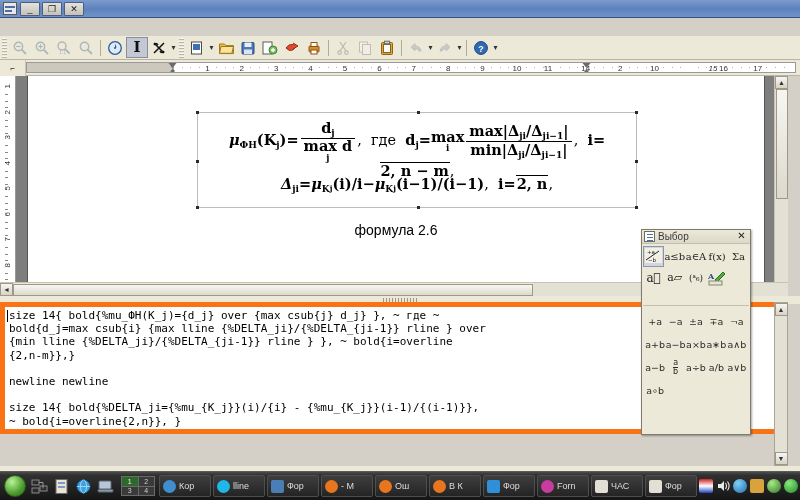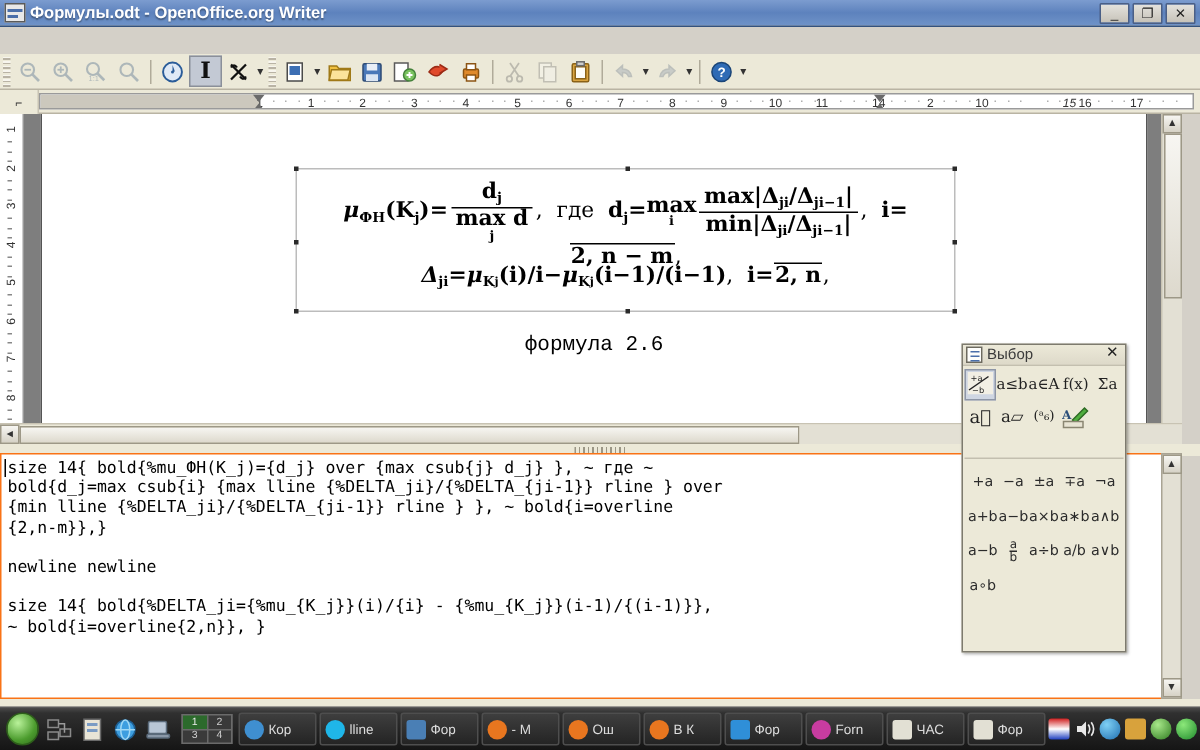--- a/index.html
+++ b/index.html
@@ -166,21 +166,21 @@
   }
   .frac .num { display: block; border-bottom: 1.6px solid #000; padding: 0 3px; line-height: 1.12; }
   .frac .den { display: block; padding: 0 3px; line-height: 1.12; }
   .sub { font-size: 0.63em; vertical-align: -0.32em; }
   .subsub { font-size: 0.52em; vertical-align: -0.3em; }
   .under { display: inline-block; text-align: center; vertical-align: middle; line-height: 1.0; }
   .under .small { display: block; font-size: 0.6em; font-weight: bold; }
   .ovl { border-top: 1.6px solid #000; padding: 0 1px; display: inline-block; line-height: 1.15; }
   .caption {
     position: absolute; left: 0; top: 146px; width: 100%; text-align: center;
-    font-family: Liberation Mono, monospace; font-size: 14px; color: #000;
+    font-family: Liberation Sans, sans-serif; font-size: 14px; color: #000;
   }
 
   
   .hscroll {
     position: absolute; left: 0; top: 282px; width: 788px; height: 14px;
     background: #ece9d8; border-top: 1px solid #c8c3b3;
     display: flex; align-items: center;
   }
   .sb-arrow {
     width: 13px; height: 13px; background: linear-gradient(to bottom,#f7f6f2,#d6d2c6);
@@ -205,22 +205,22 @@
   }
   .splitter .dots {
     position: absolute; left: 50%; top: 2px; transform: translateX(-50%);
     width: 34px; height: 4px;
     background:
       repeating-linear-gradient(to right, #9b9685 0 1px, transparent 1px 3px);
   }
 
   
   .cmdwrap {
-    position: absolute; left: 0; top: 302px; width: 788px; height: 164px;
-    background: #ffffff; border: 1px solid #f97316;
+    position: absolute; left: 0; top: 302px; width: 788px; height: 132px;
+    background: #ffffff; border: 5px solid #f97316;
   }
   .cmdtext {
     position: absolute; left: 4px; top: 2px; right: 4px;
     font-family: "DejaVu Sans Mono", "Liberation Mono", monospace;
     font-size: 11px; line-height: 13.2px; color: #000;
     white-space: pre-wrap; word-break: break-word;
   }
   .caret {
     position: absolute; left: 2px; top: 3px; width: 1px; height: 12px; background: #000;
   }
@@ -328,21 +328,20 @@
   }
   .tray .ico { width: 14px; height: 14px; flex: none; border-radius: 2px; }
 </style>
 </head>
 <body>
 
 <div id="app">
 
   <div class="titlebar">
     <div class="tb-icon"></div>
-    <div class="tb-title">Формулы.odt - OpenOffice.org Writer</div>
     <div class="win-btns">
       <div class="win-btn">_</div>
       <div class="win-btn">❐</div>
       <div class="win-btn">✕</div>
     </div>
   </div>
 
 
   <div class="toolbar">
     <div class="tgrip"></div>

